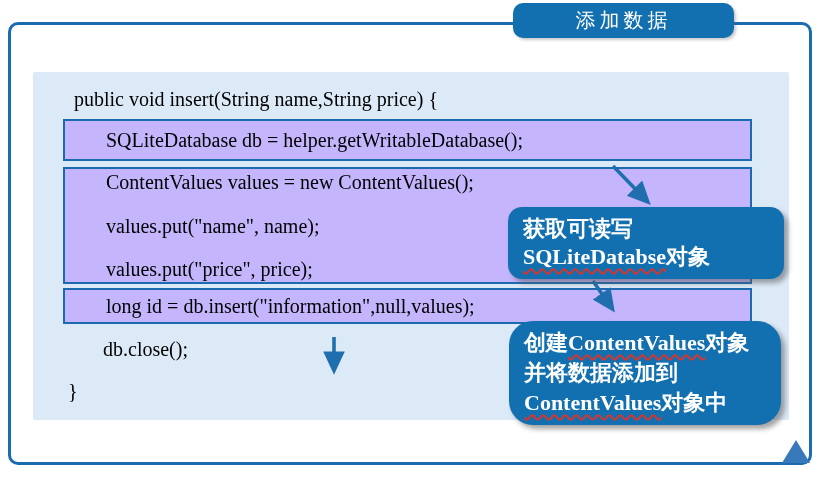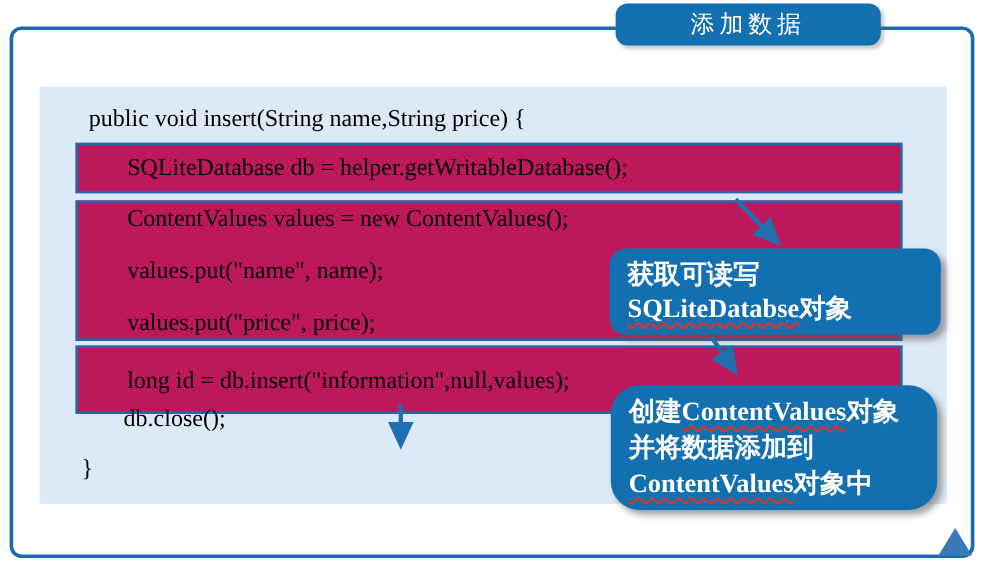--- a/index.html
+++ b/index.html
@@ -59,25 +59,25 @@
   }
   .sig-line   { left: 41px;  top: 14px; }
   .close-line { left: 70px;  top: 264px; }
   .brace-line { left: 35px;  top: 306px; }
 
   .code-box {
     position: absolute;
     left: 30px;
     width: 689px;
     border: 2px solid #1a6bb0;
-    background: #be185d;
+    background: #c4b5fd;
   }
   .box-get    { top: 47px;  height: 42px;  display: flex; align-items: center; padding-left: 41px; }
   .box-values { top: 95px;  height: 117px; display: flex; flex-direction: column; justify-content: space-between; padding-left: 41px; }
-  .box-insert { top: 216px; height: 57px;  display: flex; align-items: center; padding-left: 41px; }
+  .box-insert { top: 216px; height: 36px;  display: flex; align-items: center; padding-left: 41px; }
   .code-box .code-line { position: static; }
 
   
   .arrows {
     position: absolute;
     left: 0; top: 0;
     width: 826px; height: 477px;
     z-index: 3;
     pointer-events: none;
   }

